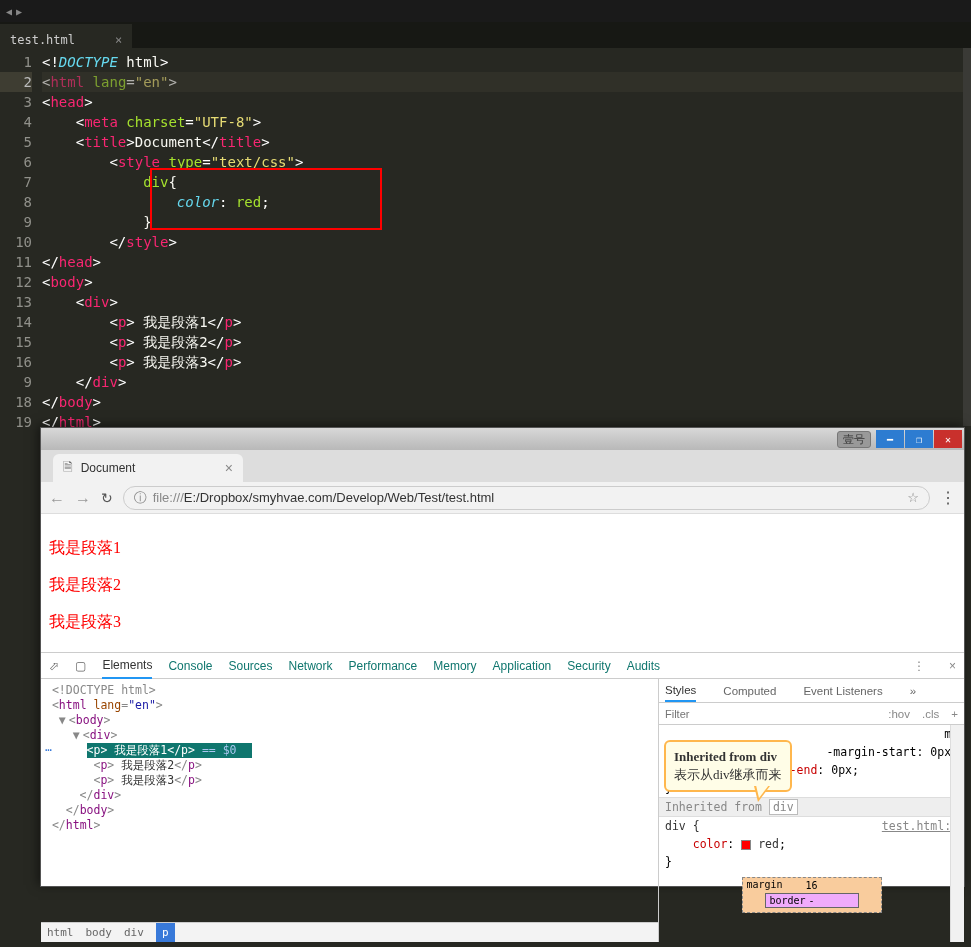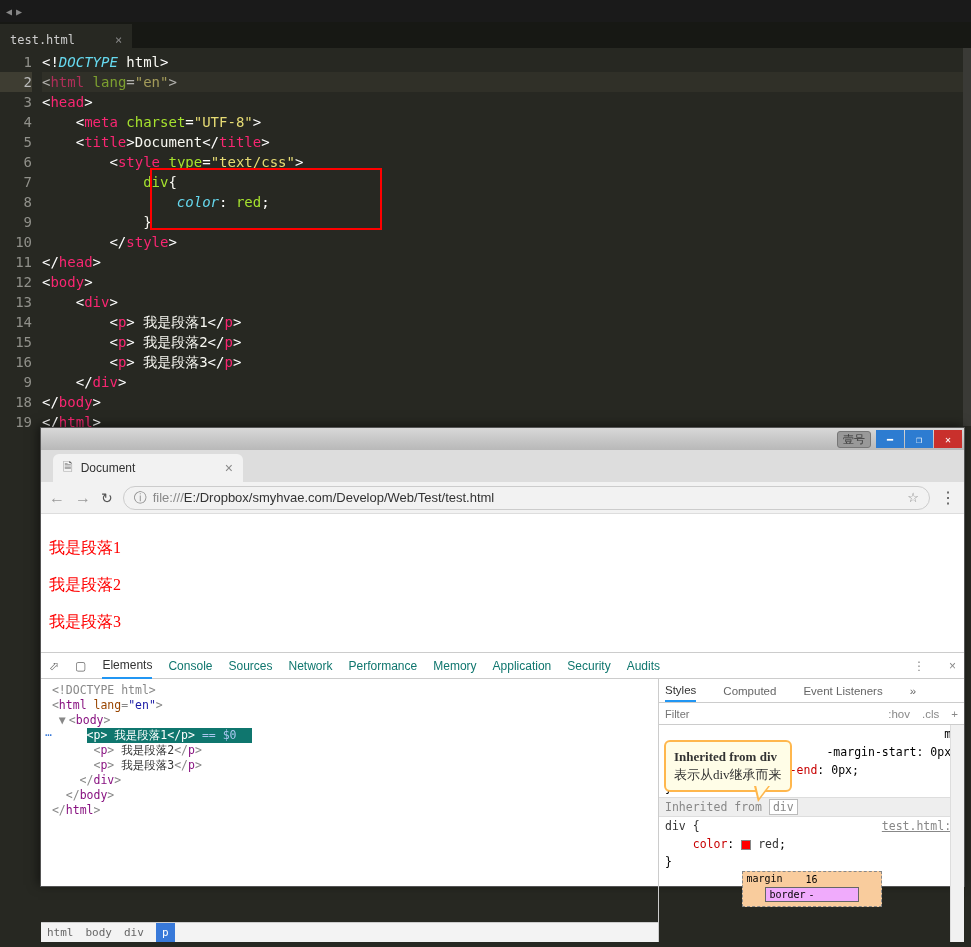--- a/index.html
+++ b/index.html
@@ -93,21 +93,21 @@
 .css-link { float: right; color: #888; text-decoration: underline; }
 .inh-header { background: #eee; padding: 2px 6px; border-top: 1px solid #ddd; border-bottom: 1px solid #ddd; color: #888; }
 .inh-header .box { border: 1px solid #bbb; padding: 0 3px; background: #fff; }
 .red-swatch { display: inline-block; width: 10px; height: 10px; background: red; border: 1px solid #888; vertical-align: middle; }
 
 .tooltip { position: absolute; left: 5px; top: 15px; background: #fffde7; border: 2px solid #ffb74d; border-radius: 6px; padding: 6px 8px; font-size: 13px; line-height: 18px; font-family: SimSun; color: #333; z-index: 20; }
 .tooltip b { font-weight: bold; }
 .tooltip .tail { position: absolute; bottom: -12px; right: 20px; width: 0; height: 0; border-left: 4px solid transparent; border-right: 12px solid transparent; border-top: 16px solid #ffb74d; }
 .tooltip .tail-inner { position: absolute; bottom: -8px; right: 21px; width: 0; height: 0; border-left: 3px solid transparent; border-right: 10px solid transparent; border-top: 13px solid #fffde7; }
 
-.boxmodel { margin: 0 auto 0; width: 140px; font-size: 10px; text-align: center; }
+.boxmodel { margin: 6px auto 0; width: 140px; font-size: 10px; text-align: center; }
 .margin-box { background: #f9cc9d; border: 1px dashed #888; padding: 2px 4px 4px; position: relative; }
 .margin-box .lbl { position: absolute; top: 1px; left: 4px; font-size: 10px; }
 .margin-box .val { font-size: 10px; }
 .border-box { background: #f0abfc; border: 1px solid #666; margin: 2px 18px 0; padding: 1px 4px; position: relative; }
 
 .dt-scroll { position: absolute; right: 0; top: 0; bottom: 0; width: 14px; background: #f1f1f1; border-left: 1px solid #ddd; }
 
 
 .minimap-edge { position: absolute; right: 0; top: 48px; width: 8px; height: 378px; background: #3a3a36; }
 </style>
@@ -225,20 +225,21 @@
       <span class="dt-tab">Audits</span>
       <span class="dt-close">⋮</span>
       <span style="color:#888;margin-left:8px">×</span>
     </div>
 
     <div class="dt-body">
       <div class="dt-elements">
         <div class="l"> <span>&lt;!DOCTYPE html&gt;</span></div>
         <div class="l"> &lt;<span class="etag">html</span> <span class="eattr">lang</span>=<span class="eval">"en"</span>&gt;</div>
         <div class="l">  <span class="arrow-t">▼</span>&lt;<span class="etag">body</span>&gt;</div>
+        <div class="l">    <span class="arrow-t">▼</span>&lt;<span class="etag">div</span>&gt;</div>
         <div class="l"><span style="color:#3879d9">⋯</span>     <span class="sel">&lt;<span class="etag">p</span>&gt; <span>我是段落1</span>&lt;/<span class="etag">p</span>&gt;<span class="eq0"> == $0</span></span></div>
         <div class="l">       &lt;<span class="etag">p</span>&gt; <span style="color:#333">我是段落2</span>&lt;/<span class="etag">p</span>&gt;</div>
         <div class="l">       &lt;<span class="etag">p</span>&gt; <span style="color:#333">我是段落3</span>&lt;/<span class="etag">p</span>&gt;</div>
         <div class="l">     &lt;/<span class="etag">div</span>&gt;</div>
         <div class="l">   &lt;/<span class="etag">body</span>&gt;</div>
         <div class="l"> &lt;/<span class="etag">html</span>&gt;</div>
 
         <div class="breadcrumb">
           <span>html</span>
           <span>body</span>

